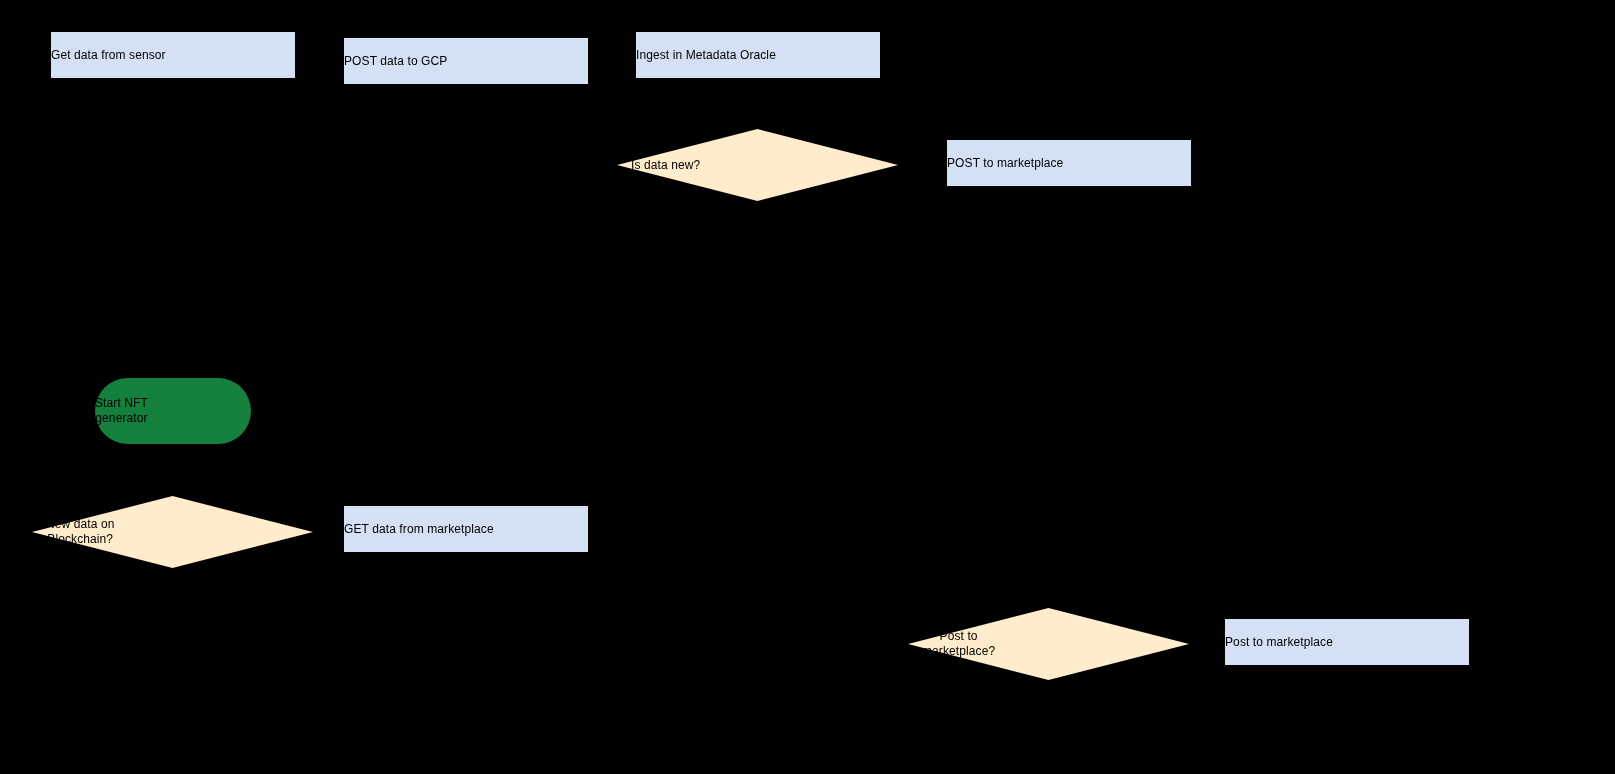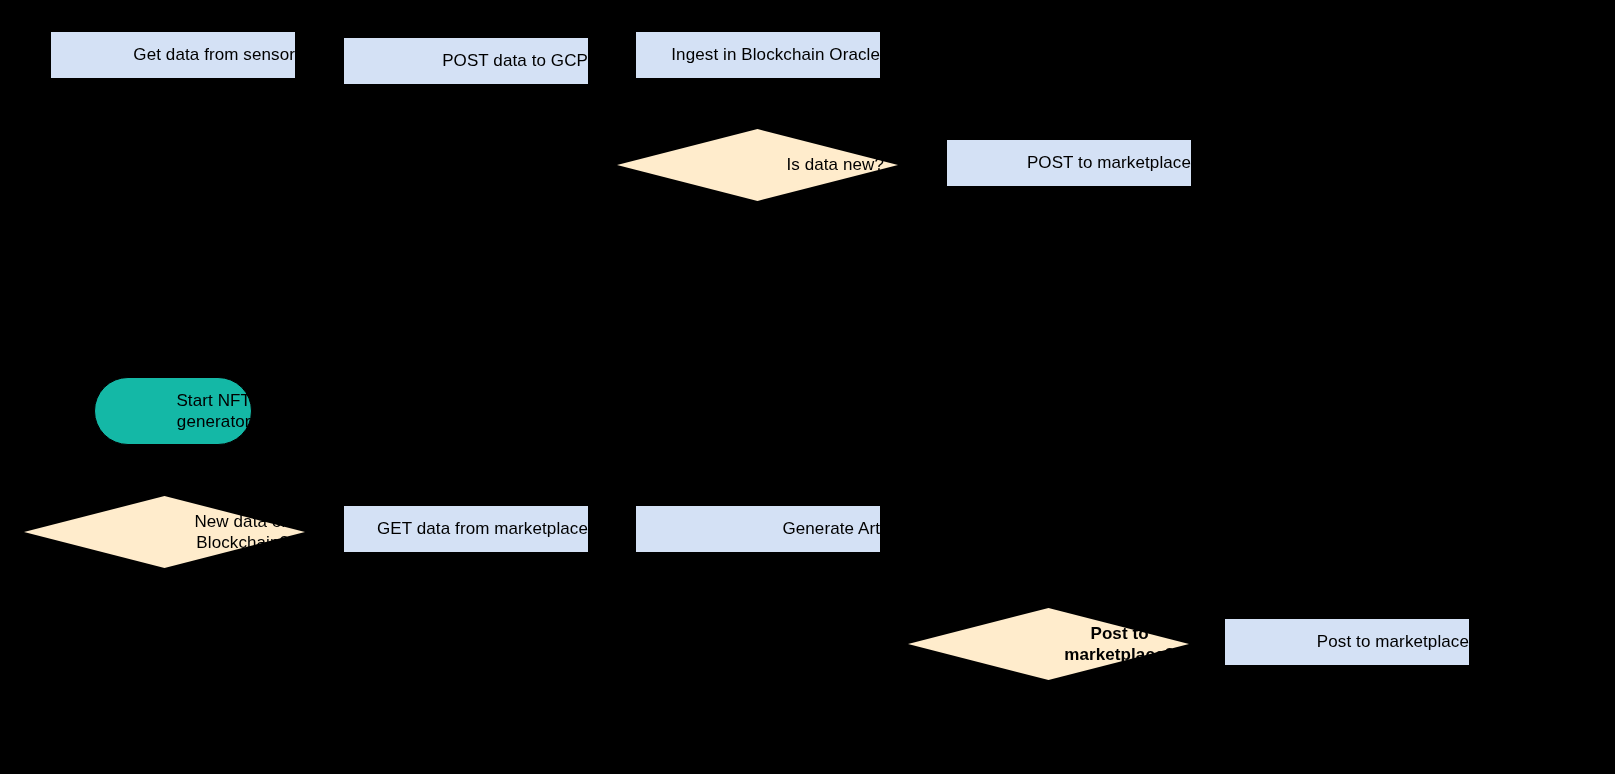--- a/index.html
+++ b/index.html
@@ -16,24 +16,24 @@
     width: 1615px;
     height: 774px;
     background: #000000;
     overflow: hidden;
   }
   .node {
     position: absolute;
     box-sizing: border-box;
     display: flex;
     align-items: center;
-    justify-content: flex-end;
+    justify-content: flex-start;
     text-align: center;
     color: #000000;
-    font-size: 17px;
+    font-size: 12px;
     line-height: 1.24;
     letter-spacing: 0.1px;
     -webkit-font-smoothing: antialiased;
   }
   .node.process {
     background: #d4e1f5;
     border: 1px solid #000000;
   }
   .node.terminator {
     background: #d5e8d4;
@@ -65,45 +65,42 @@
 <body>
 
 <div id="canvas" style="background: rgb(0, 0, 0);">
     <div class="node process" style="left: 50px; top: 31px; width: 246px; height: 48px; background: rgb(212, 225, 245);">
       <span class="label">Get data from sensor</span>
     </div>
     <div class="node process" style="left: 343px; top: 37px; width: 246px; height: 48px; background: rgb(212, 225, 245);">
       <span class="label">POST data to GCP</span>
     </div>
     <div class="node process" style="left: 635px; top: 31px; width: 246px; height: 48px; background: rgb(212, 225, 245);">
-      <span class="label">Ingest in Blockchain Oracle</span>
+      <span class="label">Ingest in Metadata Oracle</span>
     </div>
     <div class="node decision" style="left: 617px; top: 129px; width: 281px; height: 72px;">
       <div class="diamond-shape" style="background: rgb(255, 236, 204);"></div>
       <span class="label">Is data new?</span>
     </div>
     <div class="node process" style="left: 946px; top: 139px; width: 246px; height: 48px; background: rgb(212, 225, 245);">
       <span class="label">POST to marketplace</span>
     </div>
-    <div class="node terminator" style="left: 94px; top: 377px; width: 158px; height: 68px; background: #14b8a6;">
+    <div class="node terminator" style="left: 94px; top: 377px; width: 158px; height: 68px; background: #15803d;">
       <span class="label">Start NFT
 generator</span>
     </div>
-    <div class="node decision" style="left: 24px; top: 496px; width: 281px; height: 72px;">
+    <div class="node decision" style="left: 32px; top: 496px; width: 281px; height: 72px;">
       <div class="diamond-shape" style="background: rgb(255, 236, 204);"></div>
       <span class="label">New data on
 Blockchain?</span>
     </div>
     <div class="node process" style="left: 343px; top: 505px; width: 246px; height: 48px; background: rgb(212, 225, 245);">
       <span class="label">GET data from marketplace</span>
     </div>
-    <div class="node process" style="left: 635px; top: 505px; width: 246px; height: 48px; background: rgb(212, 225, 245);">
-      <span class="label">Generate Art</span>
-    </div>
-    <div class="node decision" style="left: 908px; top: 608px; width: 281px; height: 72px; font-weight: bold;">
+    <div class="node decision" style="left: 908px; top: 608px; width: 281px; height: 72px;">
       <div class="diamond-shape" style="background: rgb(255, 236, 204);"></div>
       <span class="label">Post to
 marketplace?</span>
     </div>
     <div class="node process" style="left: 1224px; top: 618px; width: 246px; height: 48px; background: rgb(212, 225, 245);">
       <span class="label">Post to marketplace</span>
     </div>
   </div>
 
 </body></html>

